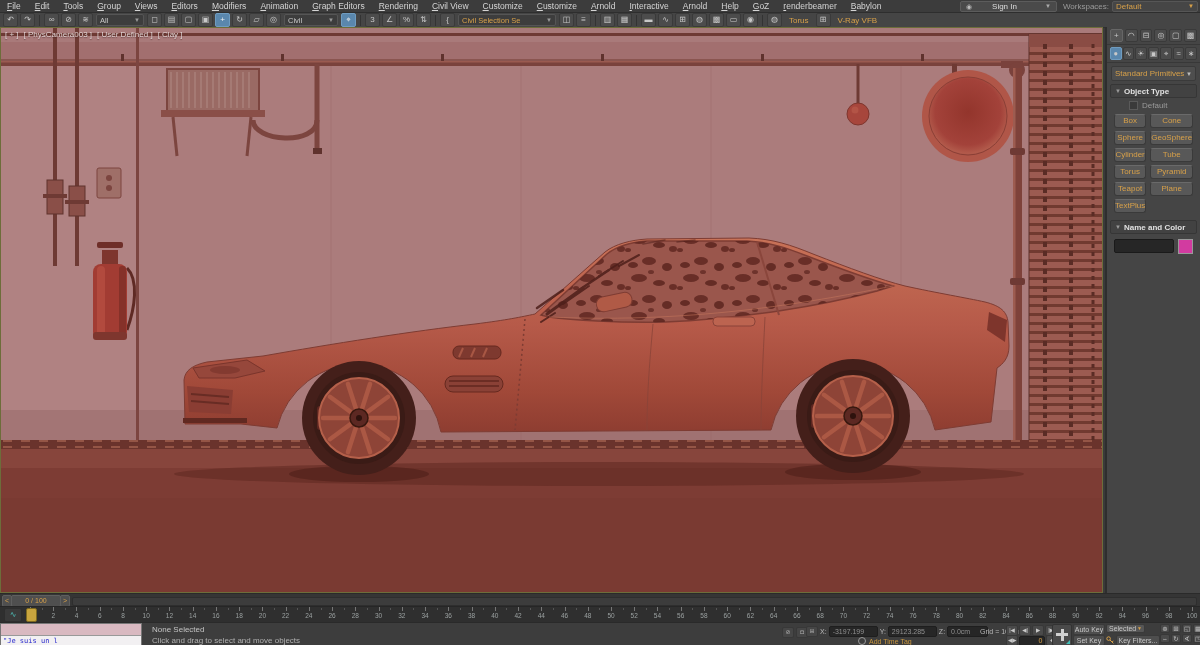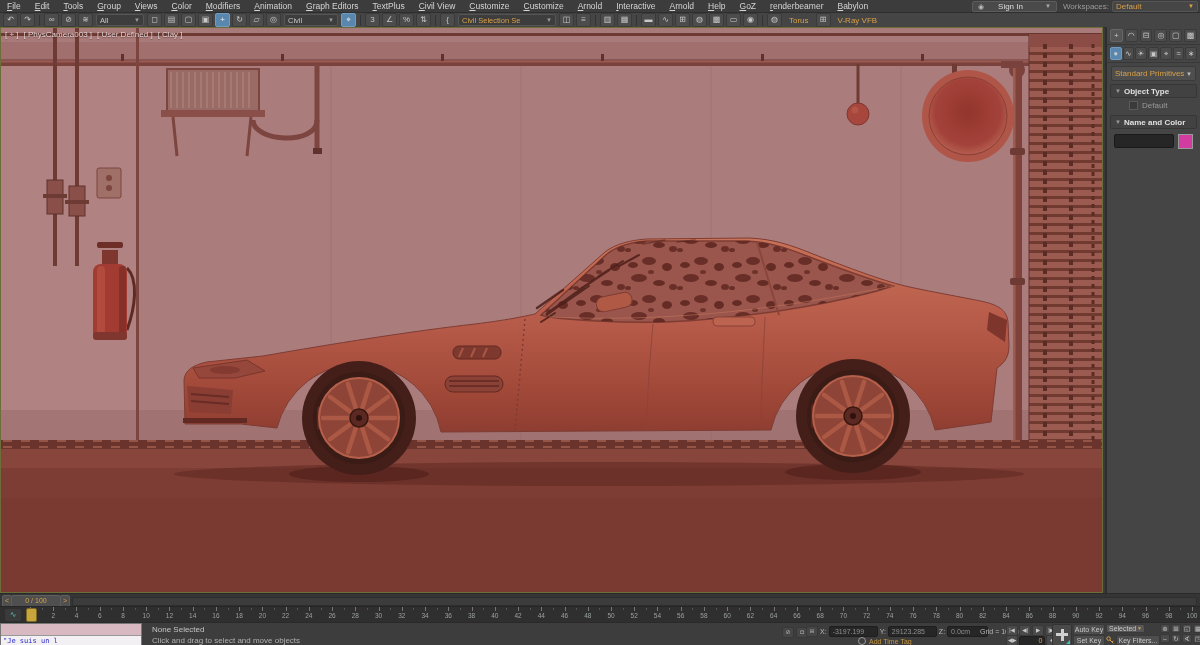--- a/index.html
+++ b/index.html
@@ -5,21 +5,21 @@
   html,body{margin:0;padding:0;background:#222;}
   #app{position:relative;width:1200px;height:645px;background:#3a3a3a;
        font-family:"Liberation Sans",sans-serif;color:#ccc;overflow:hidden;}
   
   #menubar{position:absolute;left:0;top:0;width:1200px;height:12px;background:#3c3c3c;
            border-bottom:1px solid #2e2e2e;display:flex;align-items:center;font-size:8.5px;}
   #menu-items{display:flex;height:12px;align-items:center;}
   .menu-item{padding:0 7px;color:#d4d4d4;cursor:default;white-space:nowrap;}
   .menu-item::first-letter{text-decoration:underline;}
   #menubar-right{position:absolute;right:2px;top:0;height:12px;display:flex;align-items:center;gap:6px;}
-  #signin{display:flex;align-items:center;gap:14px;background:#4a4a4a;border:1px solid #5c5c5c;
+  #signin{display:flex;align-items:center;gap:20px;background:#4a4a4a;border:1px solid #5c5c5c;
           height:9px;padding:0 5px;border-radius:2px;font-size:8px;color:#ddd;}
   #signin .car{color:#aaa;font-size:6px;margin-left:8px;}
   .avatar{font-size:7px;color:#bbb;line-height:7px;}
   #workspaces{display:flex;align-items:center;gap:3px;font-size:8px;}
   #workspaces .lbl{color:#9a9a9a;}
   #ws-dd{background:#464646;border:1px solid #565656;height:9px;width:78px;display:flex;
          align-items:center;justify-content:space-between;padding:0 3px;border-radius:2px;}
   #ws-dd .val{color:#d7a049;}
   #ws-dd .car{color:#d7a049;font-size:6px;}
   
@@ -140,25 +140,25 @@
 
 <div id="app">
 
   <div id="menubar">
     <div id="menu-items">
         <span class="menu-item">File</span>
         <span class="menu-item">Edit</span>
         <span class="menu-item">Tools</span>
         <span class="menu-item">Group</span>
         <span class="menu-item">Views</span>
-        <span class="menu-item">Color</span>
+        <span class="menu-item">Editors</span>
         <span class="menu-item">Modifiers</span>
         <span class="menu-item">Animation</span>
         <span class="menu-item">Graph Editors</span>
-        <span class="menu-item">TextPlus</span>
+        <span class="menu-item">Rendering</span>
         <span class="menu-item">Civil View</span>
         <span class="menu-item">Customize</span>
         <span class="menu-item">Customize</span>
         <span class="menu-item">Arnold</span>
         <span class="menu-item">Interactive</span>
         <span class="menu-item">Arnold</span>
         <span class="menu-item">Help</span>
         <span class="menu-item">GoZ</span>
         <span class="menu-item">renderbeamer</span>
         <span class="menu-item">Babylon</span>
@@ -507,20 +507,33 @@
       <span class="car">▼</span>
     </div>
     <div class="rollout">
       <span class="arr">▼</span>
       <span>Object Type</span>
     </div>
     <div id="autogrid">
       <span class="cb"></span>
       <span>Default</span>
     </div>
+    <div id="obj-buttons">
+        <div class="objbtn">Box</div>
+        <div class="objbtn">Cone</div>
+        <div class="objbtn">Sphere</div>
+        <div class="objbtn">GeoSphere</div>
+        <div class="objbtn">Cylinder</div>
+        <div class="objbtn">Tube</div>
+        <div class="objbtn">Torus</div>
+        <div class="objbtn">Pyramid</div>
+        <div class="objbtn">Teapot</div>
+        <div class="objbtn">Plane</div>
+        <div class="objbtn">TextPlus</div>
+      </div>
     <div class="rollout">
       <span class="arr">▼</span>
       <span>Name and Color</span>
     </div>
     <div id="namecolor">
       <div id="nc-input"></div>
       <div id="nc-swatch" style="background: rgb(210, 59, 160);"></div>
     </div>
   </div>
 

